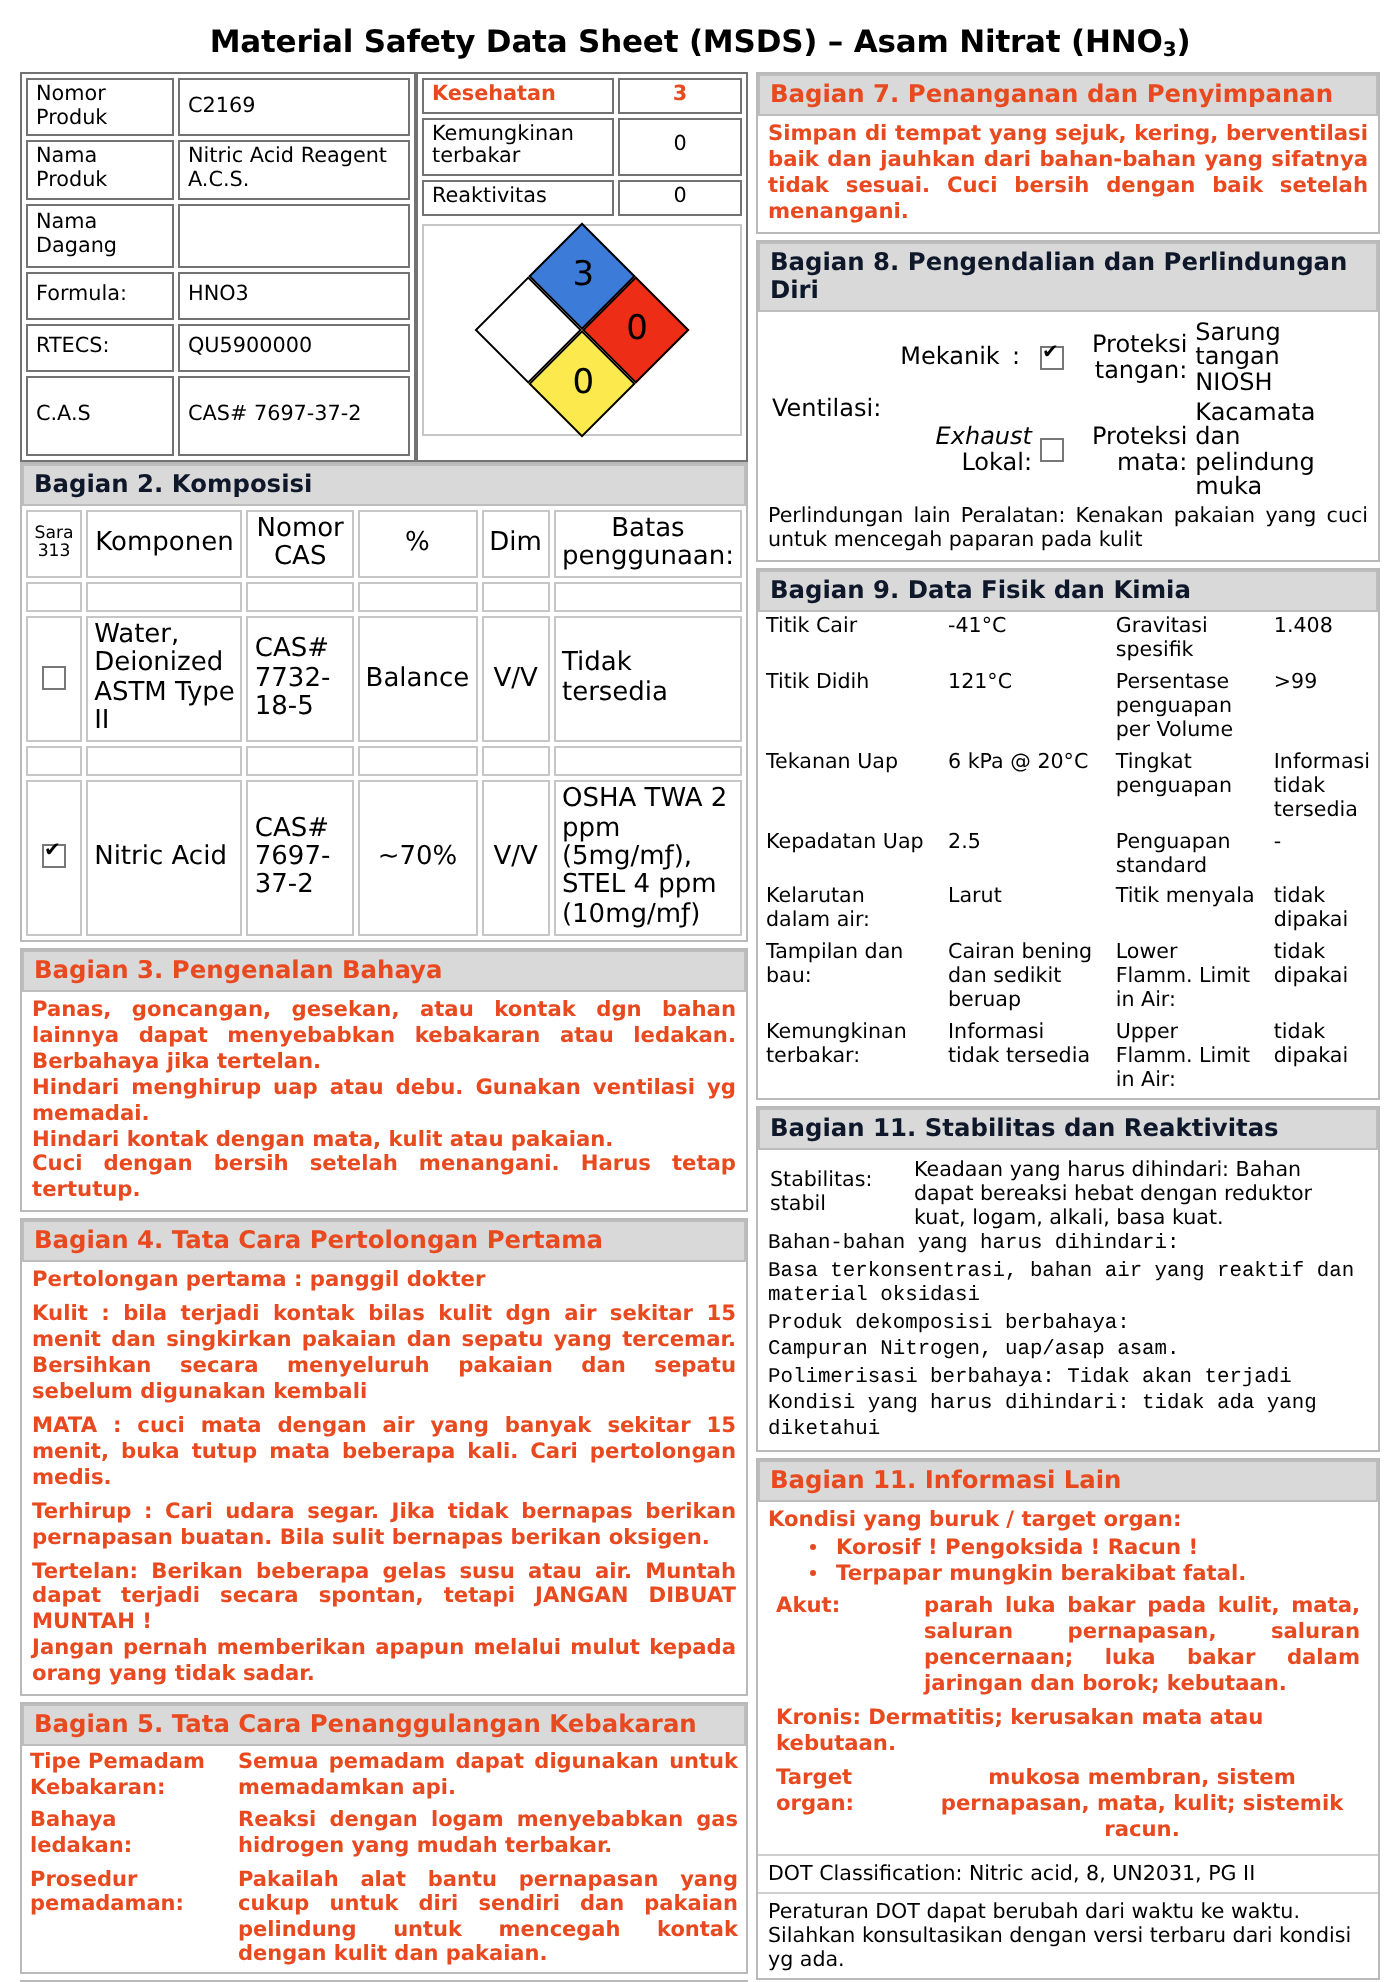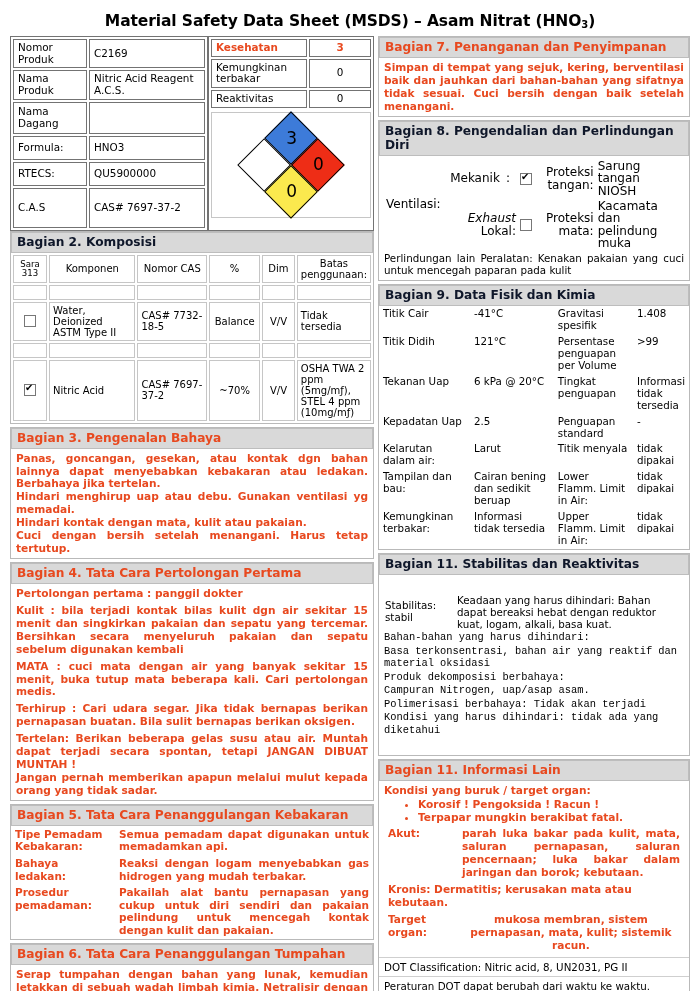--- a/index.html
+++ b/index.html
@@ -44,40 +44,40 @@
            width:76px;height:76px;display:grid;grid-template-columns:38px 38px;grid-template-rows:38px 38px;}
   .dq{border:1px solid #000;box-sizing:border-box;display:flex;align-items:center;justify-content:center;}
   .dq span{transform:rotate(-45deg);font-size:17px;font-weight:normal;font-family:"DejaVu Sans",sans-serif;}
   .dq.red{background:#ee2d16;}
   .dq.yel{background:#fbe94e;}
   .dq.blu{background:#3d7bd9;}
   .dq.wht{background:#fff;}
 
   
   table.comp{border-collapse:separate;border-spacing:2px;width:100%;}
-  table.comp td,table.comp th{border:1px solid #c6c6c6;font-size:10px;padding:2px 3px;
+  table.comp td,table.comp th{border:1px solid #c6c6c6;font-size:13px;padding:2px 3px;
      line-height:1.1;background:#fff;font-weight:normal;vertical-align:middle;}
   table.comp th{text-align:center;}
   .c-sara{width:28px;text-align:center;}
   .c-kmp{width:86px;}
   .c-cas{width:70px;}
   .c-pct{width:44px;text-align:center;}
   .c-dim{width:26px;text-align:center;}
   .spacer-row td{height:9px;padding:0;}
 
   .cb{display:inline-block;width:10px;height:10px;border:1px solid #777;background:#fff;
       position:relative;vertical-align:middle;}
   .cb.on::after{content:"✔";position:absolute;left:0px;top:-3px;font-size:10px;line-height:12px;color:#000;}
 
   
   .redtext{color:#e8491f;font-weight:bold;font-size:10.6px;line-height:1.22;
            text-align:justify;padding:3px 5px;}
   .redtext p{margin:0 0 4px 0;}
   .redtext p:last-child{margin-bottom:0;}
-  .blktext{color:#000;font-size:10.4px;line-height:1.2;padding:18px 5px;}
+  .blktext{color:#000;font-size:10.4px;line-height:1.2;padding:3px 5px;}
   .blktext p{margin:0 4px 1px 0;font-family:Liberation Mono, monospace;}
 
   
   table.lv{border-collapse:collapse;width:100%;}
   table.lv td{font-size:10.5px;line-height:1.2;padding:2px 4px;vertical-align:top;}
   table.lv td.k{color:#e8491f;font-weight:bold;width:96px;}
   table.lv td.v{color:#e8491f;font-weight:bold;text-align:justify;}
 
   
   table.phys{border-collapse:collapse;width:100%;}

